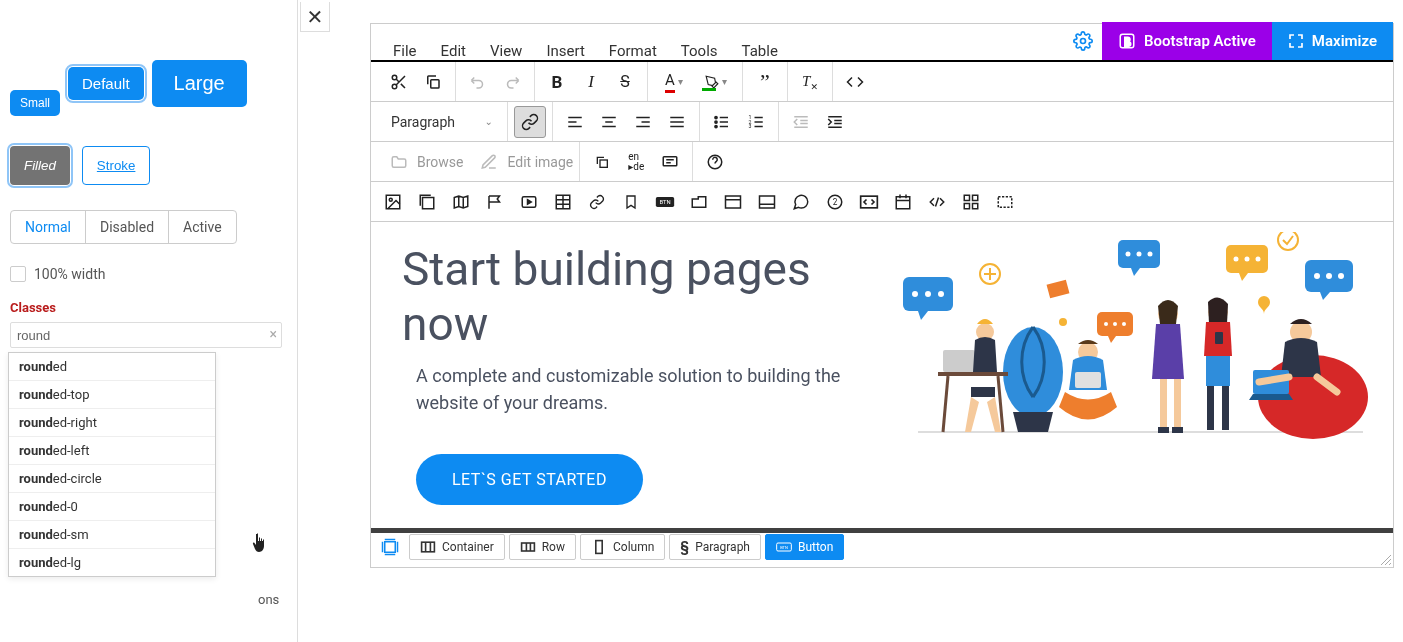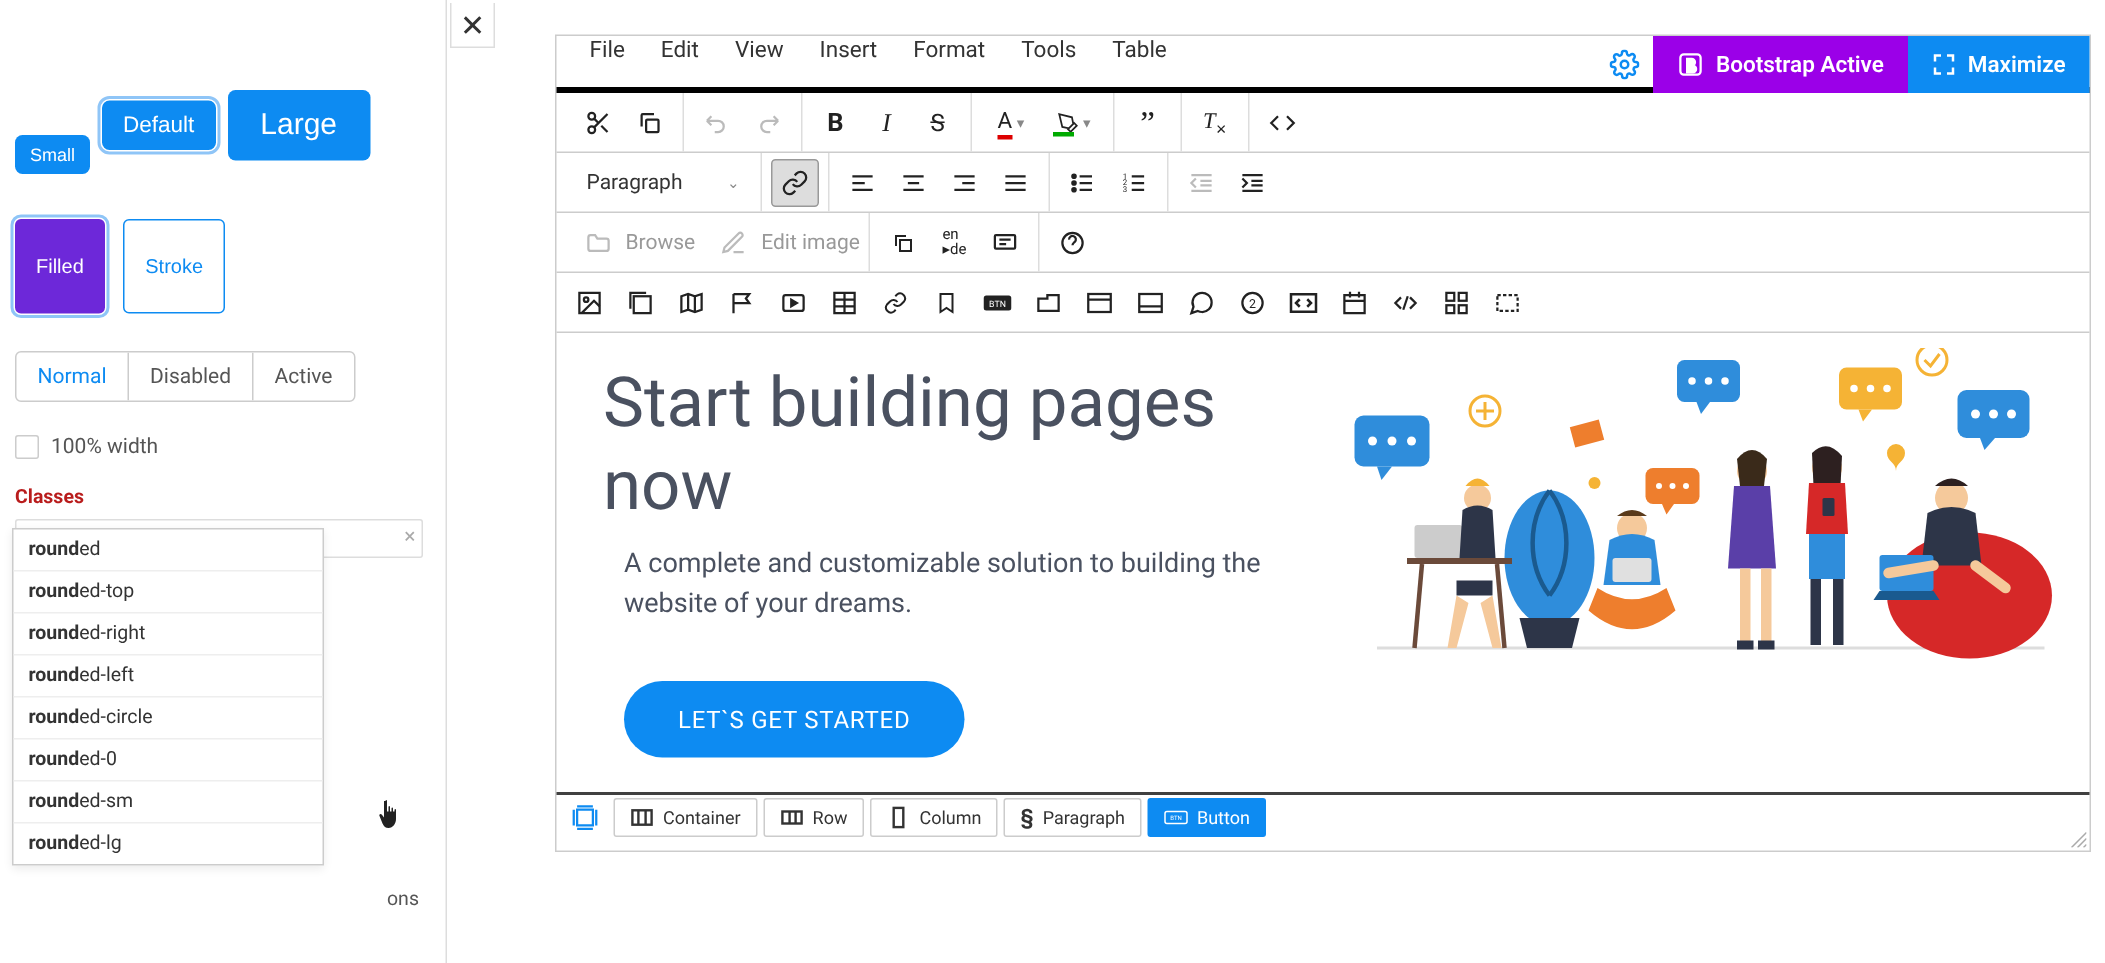--- a/index.html
+++ b/index.html
@@ -11,22 +11,22 @@
 
 .size-row { display:flex; gap:8px; align-items:center; margin-top: 45px; margin-bottom: 30px; }
 .btn { border-radius: 5px; cursor:pointer; border:none; display:inline-flex; align-items:center; justify-content:center; }
 .btn-primary { background:#0d8bf2; color:#fff; }
 .btn-primary.sel { outline: 2px solid #8fc5f7; outline-offset: 1px; }
 .btn-sm { font-size:12px; padding:6px 10px;margin-top:40px; }
 .btn-md { font-size:15px; padding:8px 14px; }
 .btn-lg { font-size:20px; padding:12px 22px; }
 
 .fillstroke-row { display:flex; gap:12px; margin-bottom: 25px; }
-.btn-filled { background:#6d28d9; color:#fff; padding:24px 14px; outline:2px solid #8fc5f7; outline-offset:1px; border-radius:4px; }
-.btn-stroke { background:#fff; border:1px solid #0d8bf2; color:#0d8bf2; padding:8px 14px; border-radius:4px; }
+.btn-filled { background:#737373; color:#fff; padding:12px 14px; outline:2px solid #8fc5f7; outline-offset:1px; border-radius:4px;font-style:italic; }
+.btn-stroke { background:#fff; border:1px solid #0d8bf2; color:#0d8bf2; padding:8px 14px; border-radius:4px;text-decoration:underline; }
 
 .segmented { display:flex; border:1px solid #ccc; border-radius:4px; overflow:hidden; width:fit-content; margin-bottom: 22px; }
 .seg-item { padding:8px 14px; cursor:pointer; border-right:1px solid #ccc; color:#555; }
 .seg-item:last-child { border-right:none; }
 .seg-item.active { color:#0d8bf2; }
 
 .checkbox-row { display:flex; align-items:flex-end; gap:8px; margin-bottom:18px; color:#555; }
 .checkbox-box { width:16px; height:16px; border:1px solid #ccc; border-radius:2px; display:inline-block; }
 
 .classes-label { font-weight:700; color:#b91c1c; font-size:13px; margin-bottom:7px; }
@@ -39,21 +39,21 @@
 .dd-item:last-child { border-bottom:none; }
 .dd-item.highlight { background:#e8e8e8; }
 .dd-item b { font-weight:700; }
 .cursor-hand { position:absolute; font-size:18px; }
 
 .ons-text { position:absolute; left: 258px; top: 592px; color:#555; font-size:13px; }
 
 
 .editor { position:absolute; left: 370px; top: 23px; width: 1024px; height: 545px; border:1px solid #ccc; background:#fff; }
 
-.menubar { display:flex; align-items:flex-start; height: 38px; border-bottom:4px solid #000000; padding-left:10px; }
+.menubar { display:flex; align-items:flex-end; height: 38px; border-bottom:2px solid #000000; padding-left:10px; }
 .menubar-item { padding:0 12px; color:#333; cursor:pointer; font-size:15px; }
 .menubar-right { margin-left:auto; display:flex; align-items:stretch; height:38px; }
 .gear { width:38px; display:flex; align-items:center; justify-content:center; color:#0d8bf2; cursor:pointer; }
 .bs-editor { background:#9b00e8; color:#fff; display:flex; align-items:center; gap:8px; padding:0 16px; font-weight:600; cursor:pointer; font-size:15px; }
 .maximize { background:#0d8bf2; color:#fff; display:flex; align-items:center; gap:8px; padding:0 16px; font-weight:600; cursor:pointer; font-size:15px; }
 
 .toolbar-row { display:flex; align-items:center; height:40px; border-bottom:1px solid #ccc; padding:0 6px; gap:0; }
 .tb-group { display:flex; align-items:center; border-right:1px solid #ddd; padding:0 6px; height:100%; gap:2px; }
 .tb-group:last-child { border-right:none; }
 .tb-btn { width:32px; height:32px; display:flex; align-items:center; justify-content:center; cursor:pointer; border-radius:3px; color:#222; }
@@ -65,21 +65,21 @@
 .icons-row { display:flex; align-items:center; gap:14px; padding:6px 12px; border-bottom:1px solid #ccc; height:40px; }
 .mini-icon { width:20px; height:20px; display:flex; align-items:center; justify-content:center; color:#222; cursor:pointer; }
 
 .canvas-area { position:relative; height: 306px; }
 .headline { position:absolute; left:31px; top:20px; font-size:46px; color:#4a5160; font-weight:400; line-height:1.2; width:500px; }
 .subtext { position:absolute; left:45px; top:140px; font-size:18px; color:#4a5160; width:430px; line-height:1.5; }
 .cta-btn { position:absolute; left:45px; top:232px; background:#0d8bf2; color:#fff; border-radius:999px; padding:16px 36px; font-size:16px; letter-spacing:0.5px; cursor:pointer; }
 
 .illus { position:absolute; right:20px; top:10px; width:480px; height:235px; }
 
-.breadcrumb { display:flex; align-items:center; height:32px; border-top:2px solid #404040; padding:0 6px; gap:0; }
+.breadcrumb { display:flex; align-items:center; height:32px; border-top:5px solid #404040; padding:0 6px; gap:0; }
 .bc-item { display:flex; align-items:center; gap:6px; padding:4px 10px; border:1px solid #ccc; margin-right:4px; border-radius:2px; font-size:12px; cursor:pointer; }
 .bc-item .bcicon { width:16px; height:16px; }
 .bc-item.active { background:#0d8bf2; color:#fff; border-color:#0d8bf2; }
 .bc-firsticon { width:26px; height:26px; display:flex; align-items:center; justify-content:center; color:#0d8bf2; margin-right:6px; }
 .resize-handle { position:absolute; right:2px; bottom:2px; width:12px; height:12px; cursor:nwse-resize; color:#aaa; }
 
 svg { display:block; }
 </style>
 </head>
 <body>

